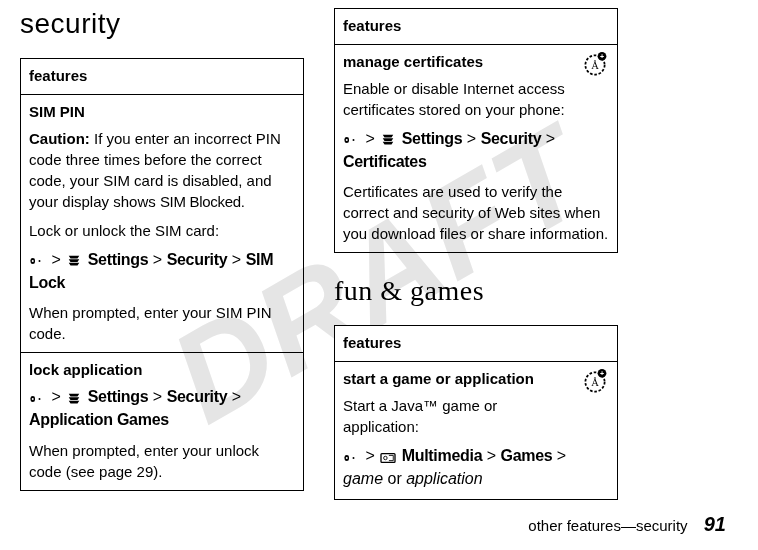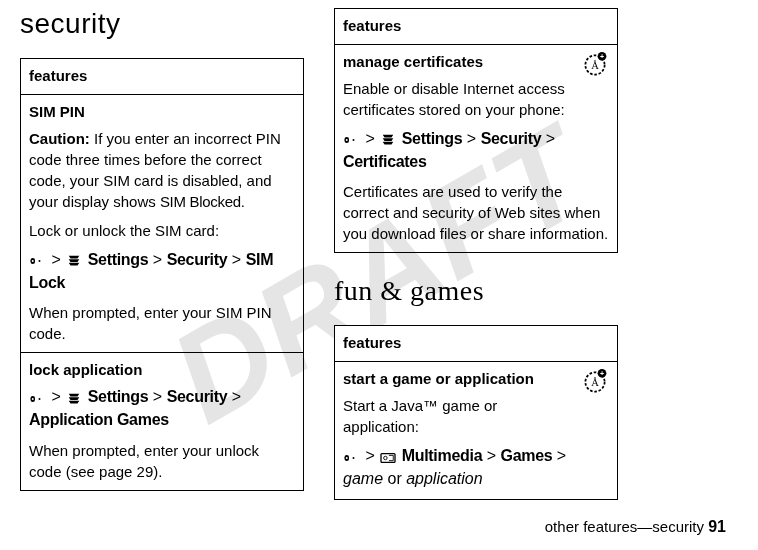--- a/index.html
+++ b/index.html
@@ -84,22 +84,23 @@
   .icon svg { width: 18px; height: 14px; vertical-align: middle; }
   .footer {
     position: absolute;
     bottom: 14px;
     right: 32px;
     font-size: 15px;
     z-index: 1;
   }
   .footer .pg {
     font-weight: bold;
-    font-size: 16px;
-    margin-left: 0;
+    font-size: 20px;
+    margin-left: 12px;
+    font-style: italic;
   }
   .caution { font-weight: bold; }
   .sim-blocked { font-weight: normal; font-family: Arial Narrow, Arial, sans-serif; letter-spacing: -0.3px; }
   .menu-bold { font-weight: bold; font-family: Arial Narrow, Arial, sans-serif; letter-spacing: -0.3px; }
 </style>
 </head>
 <body>
 
 <div class="watermark">DRAFT</div>
 

